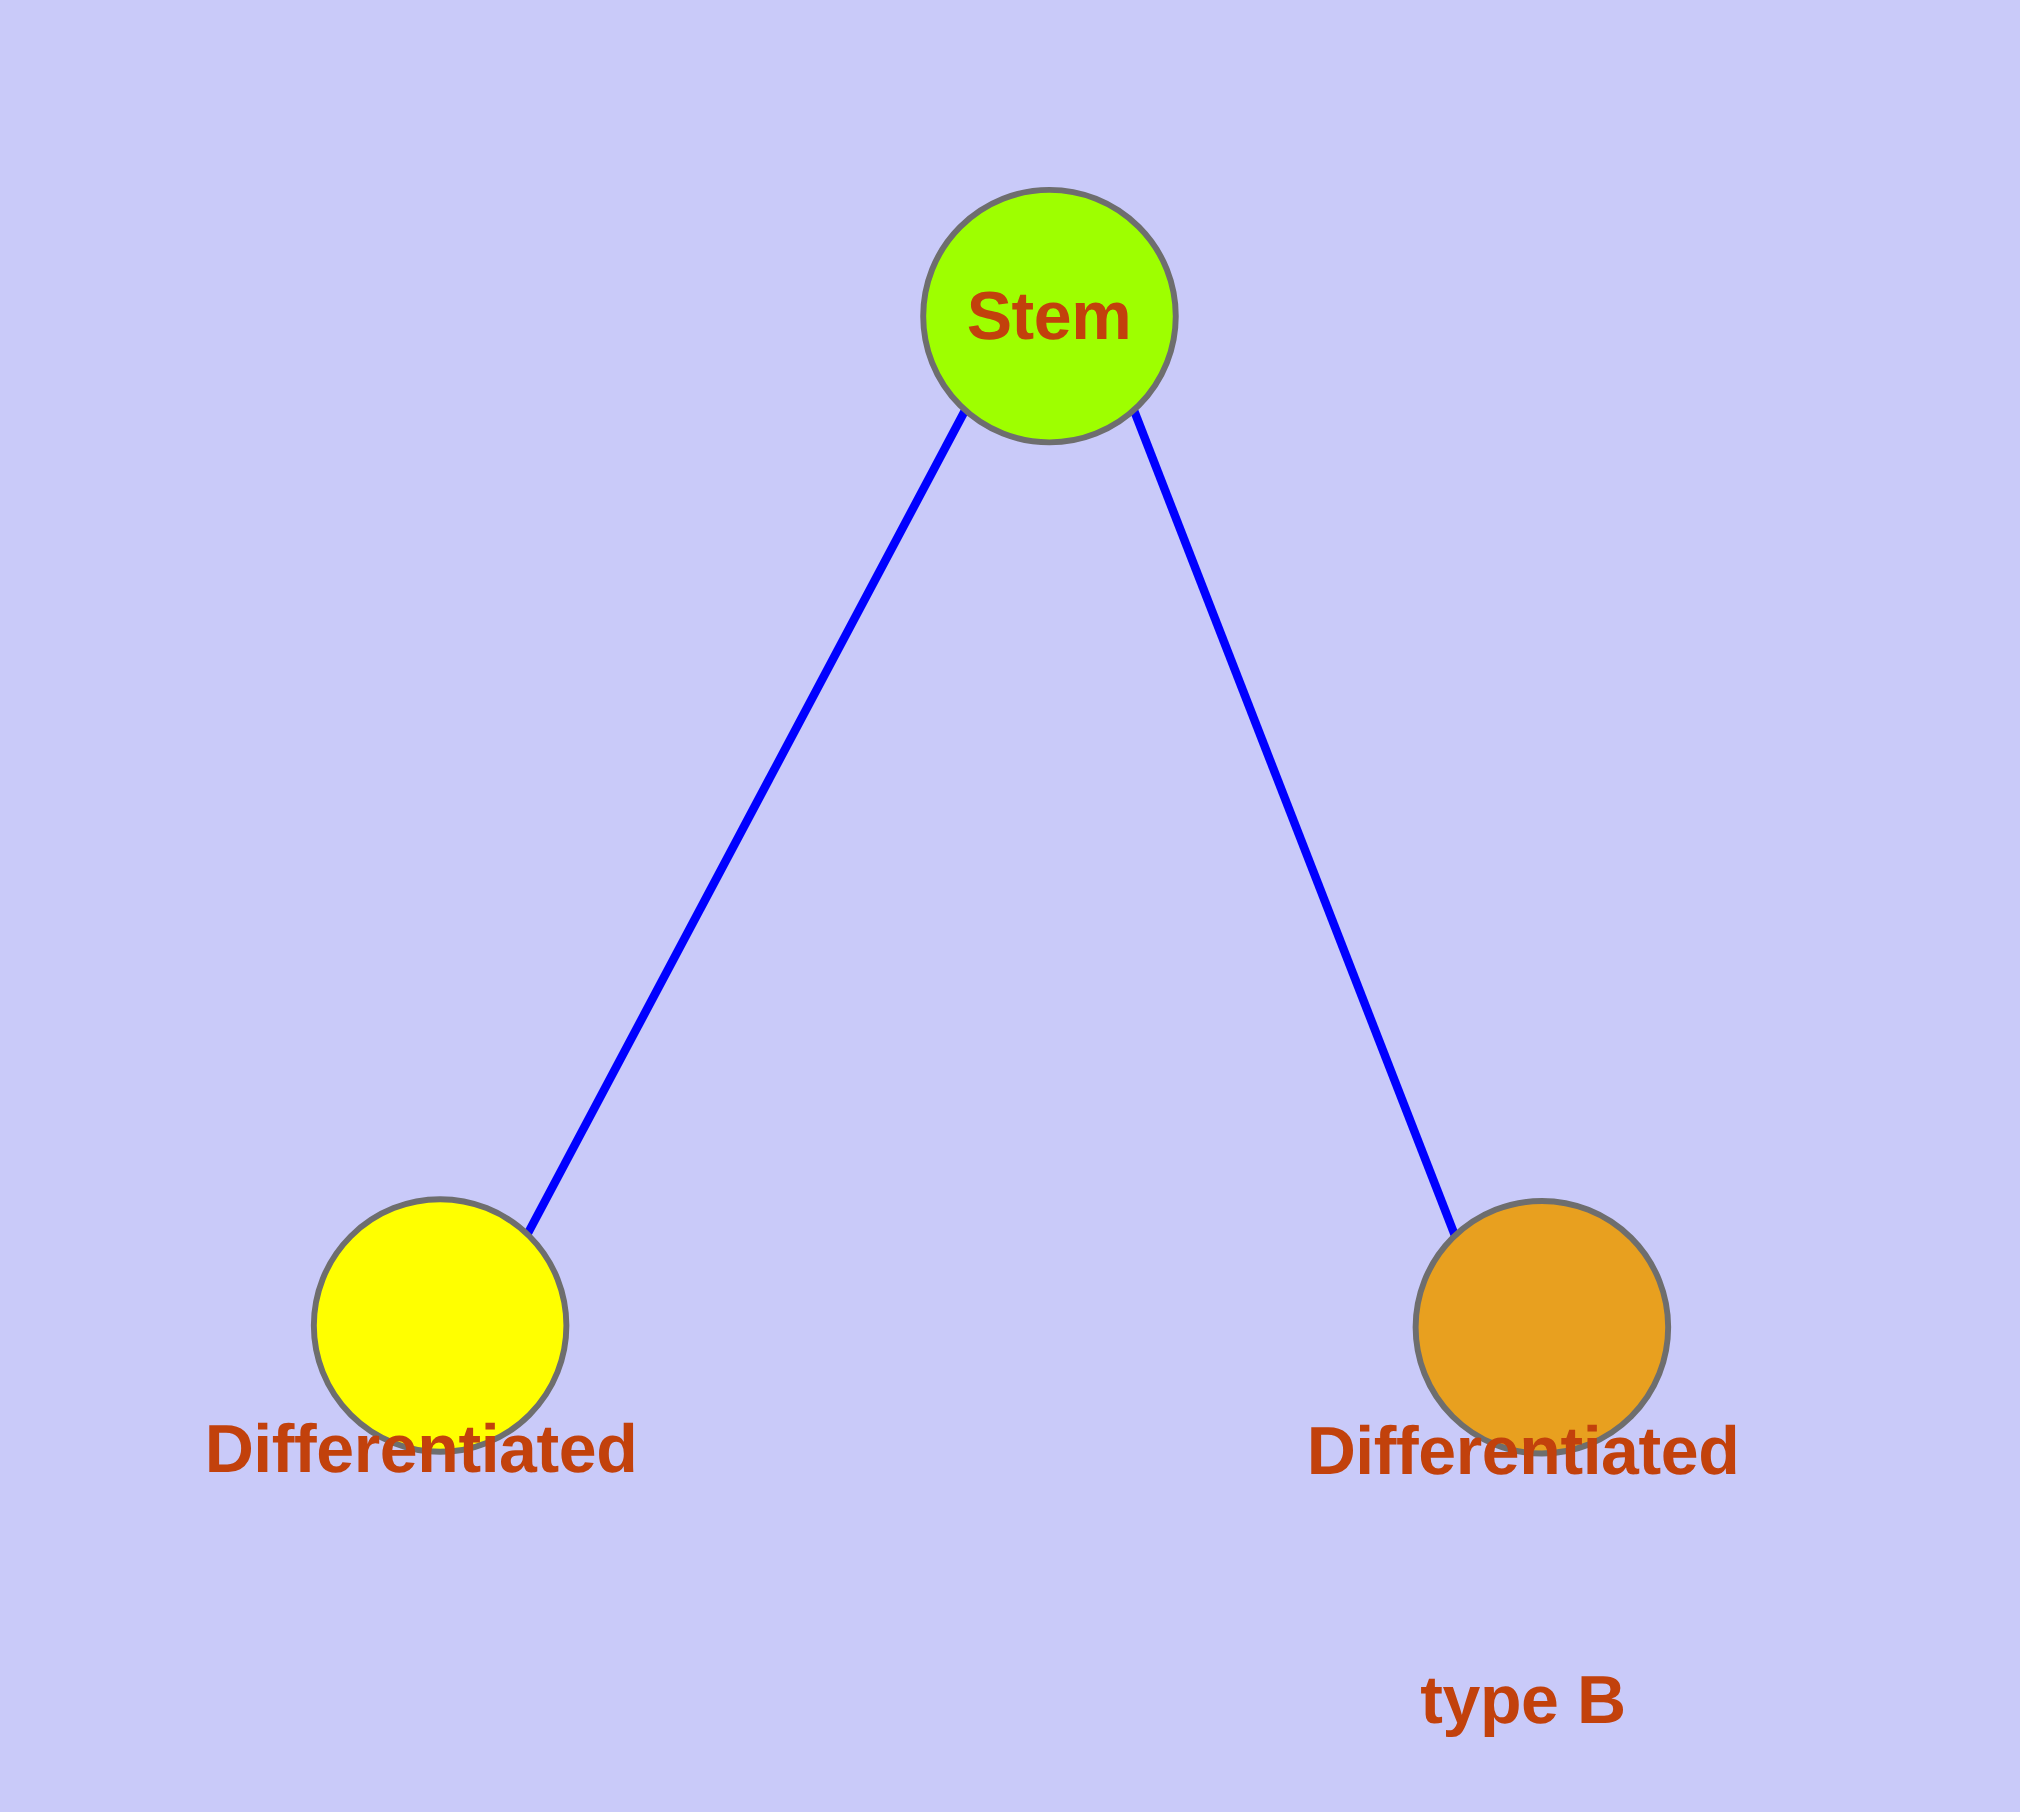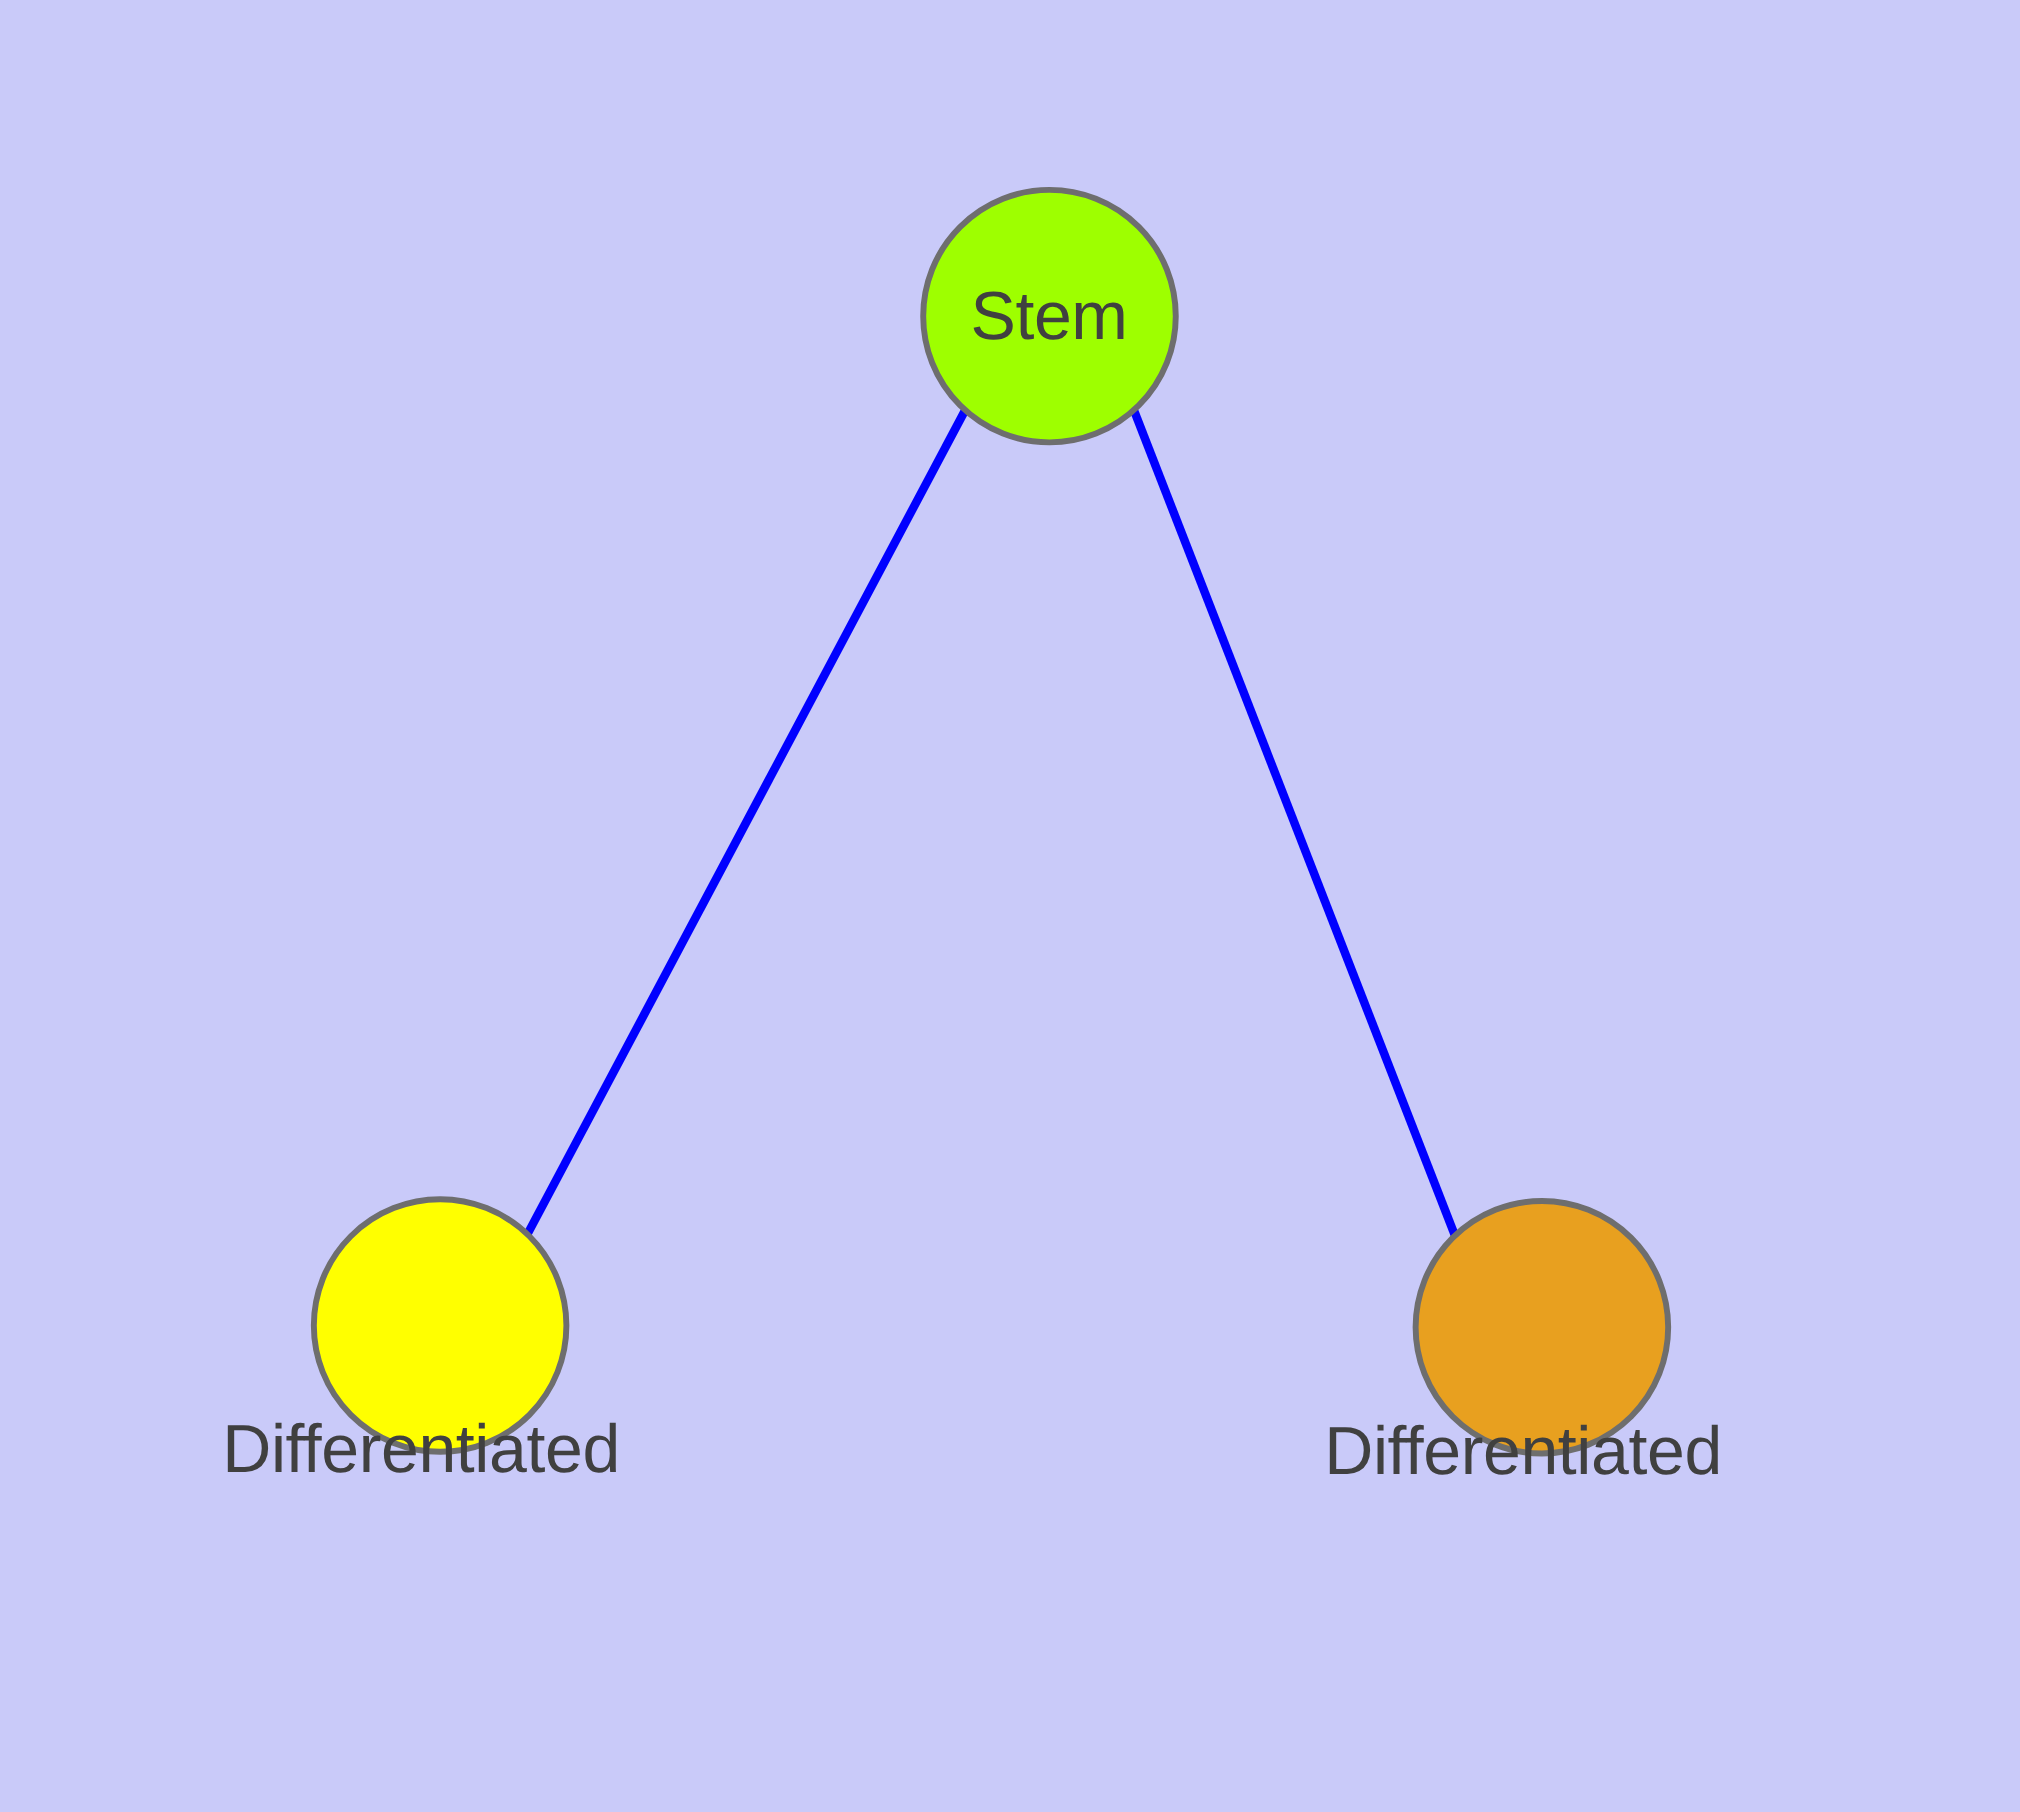--- a/index.html
+++ b/index.html
@@ -22,22 +22,22 @@
     background: #c9caf9;
   }
   #graph-svg {
     position: absolute;
     left: 0; top: 0;
     width: 2021px;
     height: 1812px;
   }
   .node-label {
     position: absolute;
-    color: #404040;
-    font-weight: normal;
+    color: #c2410c;
+    font-weight: bold;
     font-size: 68px;
     line-height: 83px;
     text-align: center;
     white-space: pre;
     letter-spacing: -0.4px;
     pointer-events: none;
     text-rendering: geometricPrecision;
   }
 </style>
 </head>
@@ -60,16 +60,17 @@
   </svg>
 
   <div class="node-label" style="left: 710px; top: 275px; width: 678px;">Stem</div>
 
   <div class="node-label" style="left: 82px; top: 1242px; width: 678px;">
     <div>Differentiated</div>
   </div>
 
   <div class="node-label" style="left: 1184px; top: 1244px; width: 678px;">
     <div>Differentiated</div>
+    <div>type B</div>
   </div>
 
 </div>
 
 
 </body></html>

